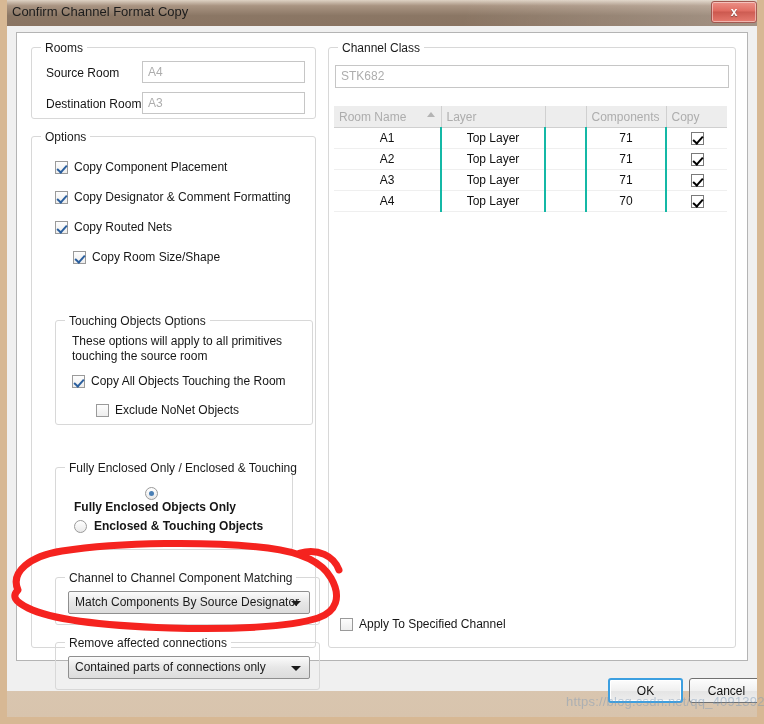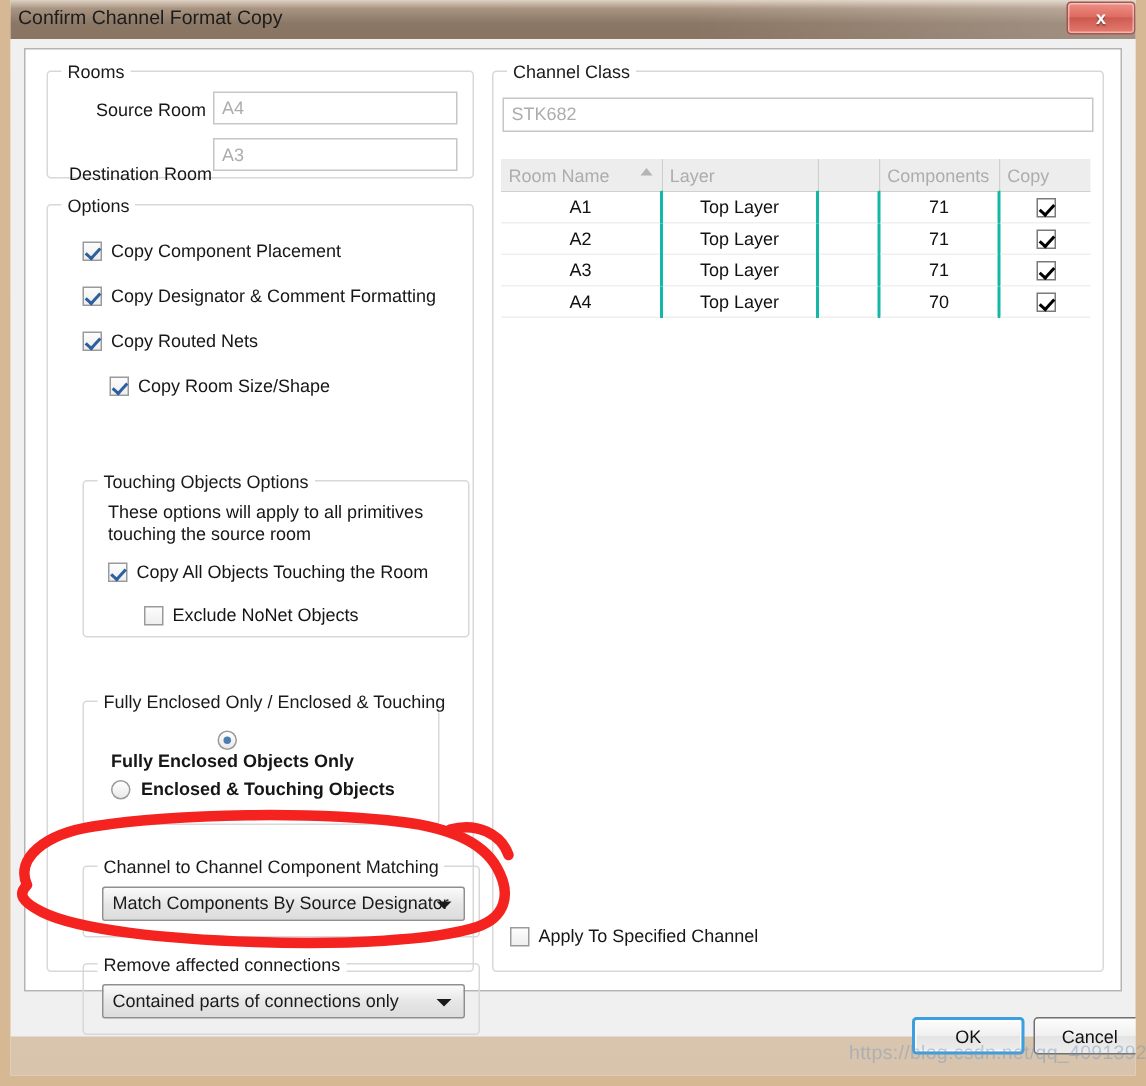--- a/index.html
+++ b/index.html
@@ -335,24 +335,24 @@
     </div>
   </div>
 
   <div id="client">
 
     <div id="panel">
 
       <div class="group" style="left:14px; top:14px; width:285px; height:72px;">
         <span class="legend">Rooms</span>
 
-        <span class="flabel" style="left:32px; top:18px;">Source Room</span>
+        <span class="flabel" style="left:14px; top:18px;">Source Room</span>
         <div class="tinput" style="left:110px; top:13px; width:163px;">A4</div>
 
-        <span class="flabel" style="left:14px; top:49px;margin-top:12px;">Destination Room</span>
+        <span class="flabel" style="left:14px; top:49px;">Destination Room</span>
         <div class="tinput" style="left:110px; top:44px; width:163px;">A3</div>
       </div>
 
       <div class="group" style="left:14px; top:103px; width:285px; height:512px;">
         <span class="legend">Options</span>
 
         <div class="cb on" style="left:23px; top:23px;">
           <span class="box"></span>
           <span class="txt">Copy Component Placement</span>
         </div>

